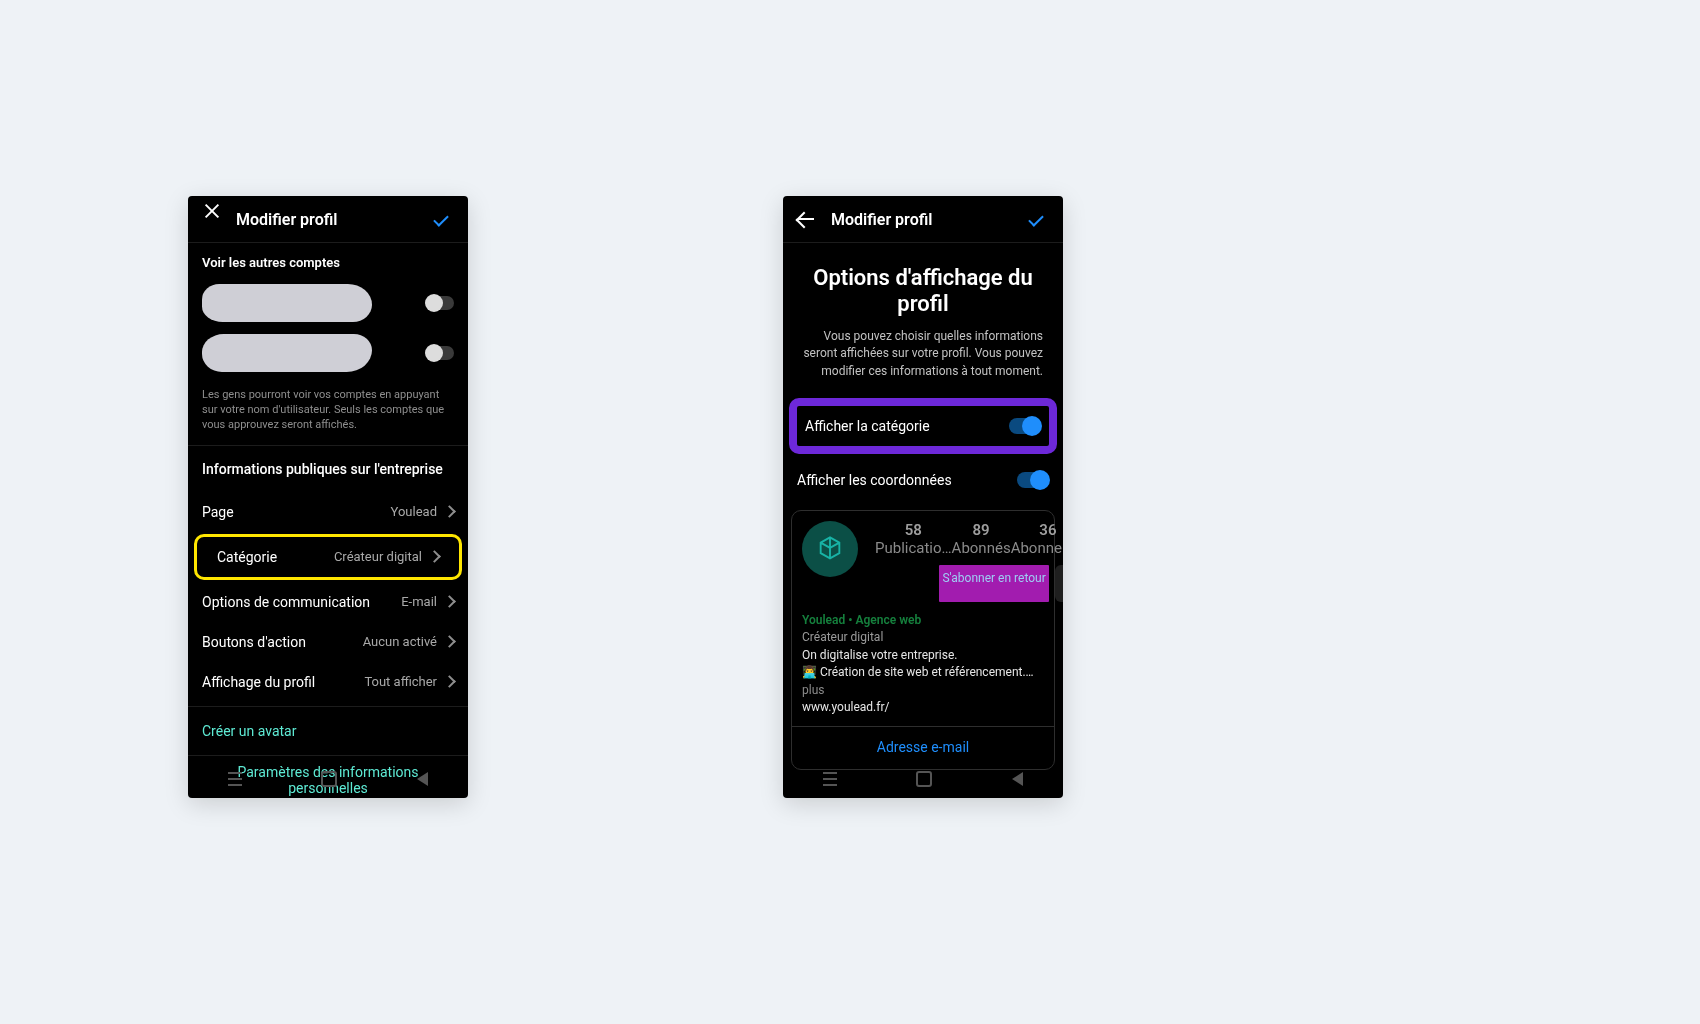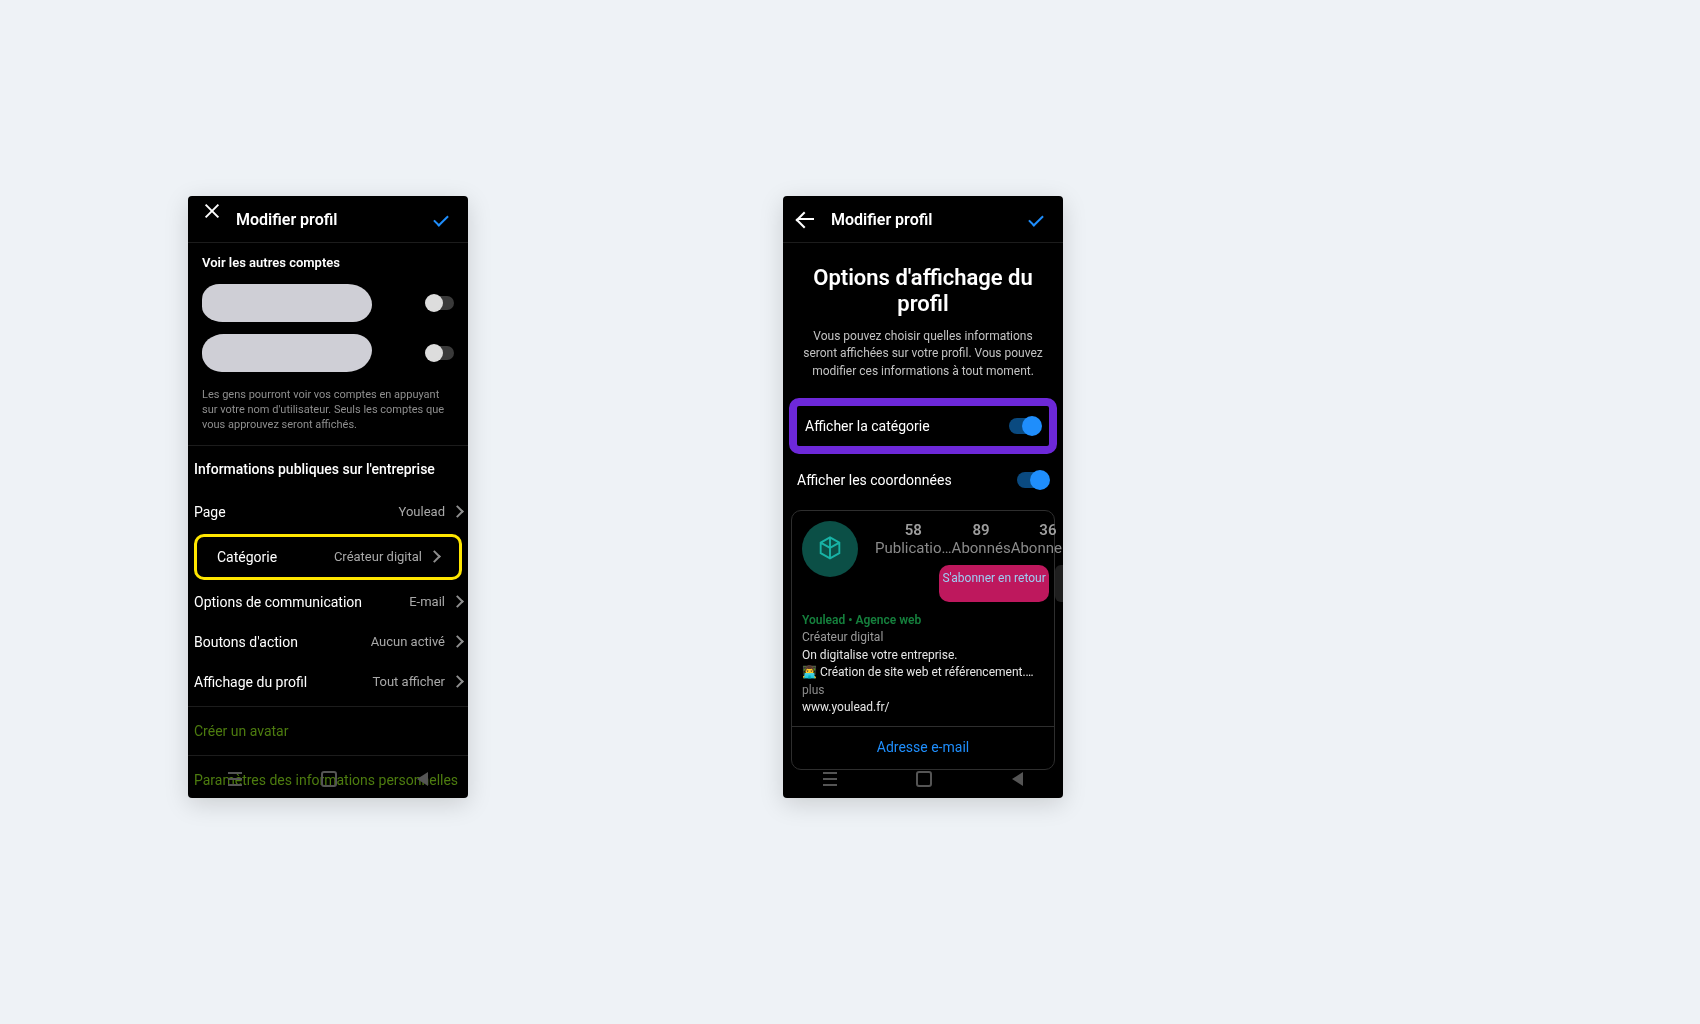--- a/index.html
+++ b/index.html
@@ -97,53 +97,53 @@
     padding: 10px 14px 12px;
     font-size: 11px;
     color:#8e8e8e;
     line-height:1.35;
     border-bottom:1px solid #1c1c1c;
   }
 
   
   .row{
     display:flex; align-items:center;
-    padding: 0 6px;
+    padding: 0 14px;
     height: 40px;
     font-size: 14px;
   }
   .row .value{
     margin-left:auto; color:#a9a9a9; font-size:13px; margin-right:8px;
   }
   .chev{
     width:7px; height:7px; border-right:2px solid #8e8e8e; border-top:2px solid #8e8e8e;
     transform:rotate(45deg);
   }
   .row.section-title{ font-weight:500; height:46px; }
-  .row.link{ color:#4d7c0f; }
+  .row.link{ color:#5eead4;text-align:center; }
   .sep{ height:1px; background:#1c1c1c; margin:4px 0; }
 
   .row.highlight{
     border:3px solid #ffe600;
     border-radius:10px;
     margin: 2px 6px;
     padding: 0 20px;
     height:40px;
   }
 
   
   .big-title{
     text-align:center;
     font-size:22px;
     font-weight:600;
     line-height:1.2;
     padding: 22px 28px 10px;
   }
   .descr{
-    text-align:center;
+    text-align:right;
     color:#c2c2c2;
     font-size:12px;
     line-height:1.45;
     padding: 0 20px 18px;
   }
 
   .toggle-row{
     display:flex; align-items:center;
     padding: 0 14px;
     height:40px;
@@ -185,21 +185,21 @@
   .stats{
     flex:1; display:flex; justify-content:space-around; text-align:center;
     color:#8a8a8a;
   }
   .stats .num{ color:#9e9e9e; font-weight:600; font-size:15px; display:block;}
   .stats .lbl{ font-size:15px; }
   .follow-line{
     display:flex; gap:6px; margin-top:8px; margin-left:64px;
   }
   .btn-follow{
-    flex:1; background:#be185d; border-radius:10px;
+    flex:1; background:#a21caf; border-radius:1px;
     text-align:center; font-size:12px; padding:6px 0; color:#9ecdf4;
   }
   .btn-add{
     width:30px; background:#1f1f1f; border-radius:6px;
     display:flex; align-items:center; justify-content:center;
     color:#9e9e9e; font-size:13px;
   }
   .bio{
     margin-top:10px;
     line-height:1.45;

